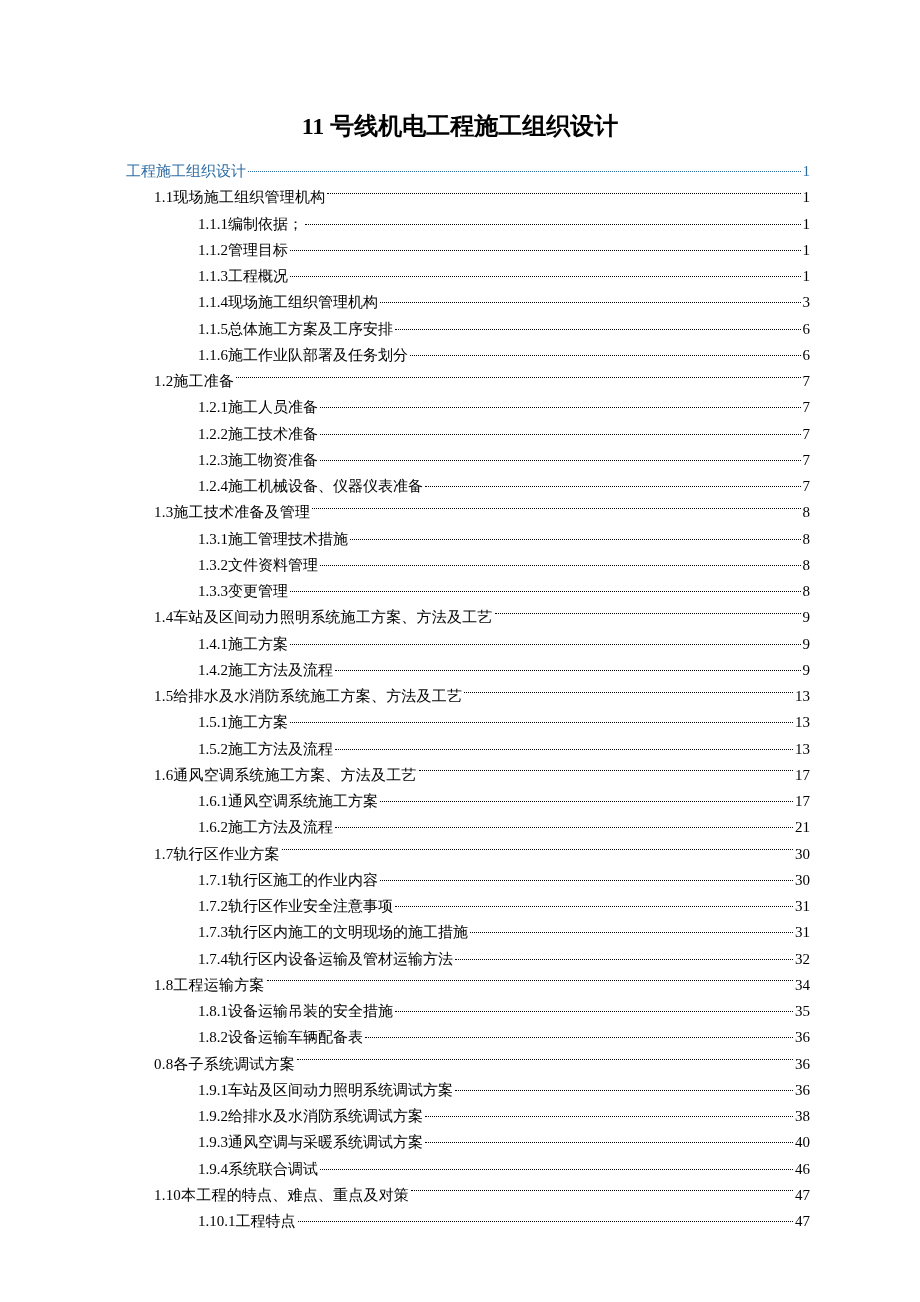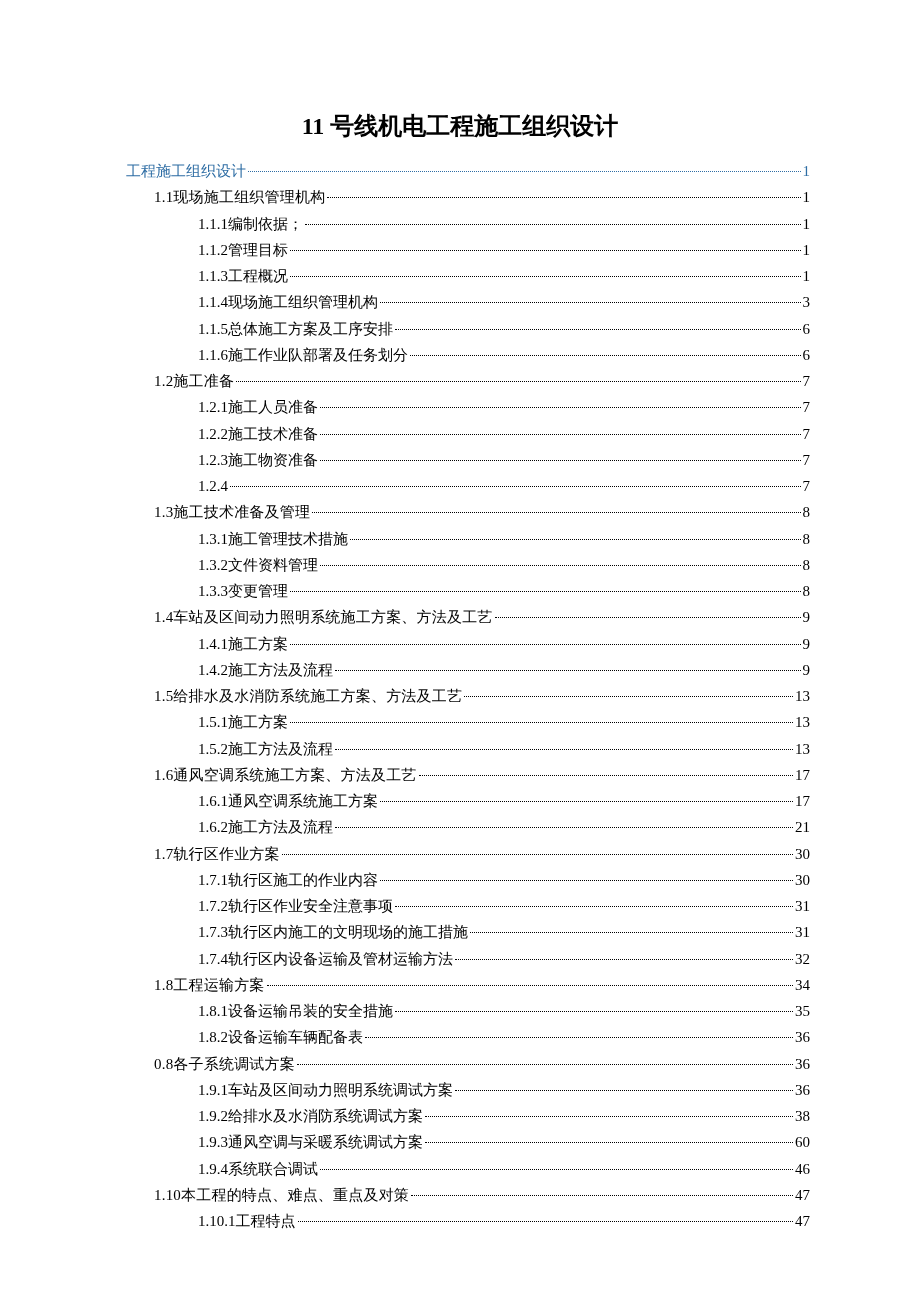--- a/index.html
+++ b/index.html
@@ -19,21 +19,21 @@
       font-family: "SimSun", "宋体", serif;
     }
     .toc-entry {
       display: flex;
       align-items: baseline;
       font-size: 15px;
       line-height: 1.75;
       white-space: nowrap;
     }
     .toc-l1 { color: #2e6da4; padding-left: 0; margin-left: 16px; }
-    .toc-l2 { padding-left: 44px; }
+    .toc-l2 { padding-left: 44px; align-items: center; }
     .toc-l3 { padding-left: 88px; }
     .toc-num { font-family: "Times New Roman", serif; }
     .toc-text { }
     .toc-l2 .toc-num, .toc-l2 .toc-text { letter-spacing: 0.2px; }
     .dots {
       flex: 1 1 auto;
       overflow: hidden;
       border-bottom: 1.2px dotted #000;
       transform: translateY(-4px);
       margin: 0 2px;
@@ -115,20 +115,21 @@
       <span class="page">7</span>
     </div>
     <div class="toc-entry toc-l3">
       <span class="toc-num">1.2.3</span>
       <span class="toc-text"> 施工物资准备</span>
       <span class="dots"></span>
       <span class="page">7</span>
     </div>
     <div class="toc-entry toc-l3">
       <span class="toc-num">1.2.4</span>
+      <span class="toc-text"> 施工机械设备、仪器仪表准备</span>
       <span class="dots"></span>
       <span class="page">7</span>
     </div>
     <div class="toc-entry toc-l2">
       <span class="toc-num">1.3</span>
       <span class="toc-text"> 施工技术准备及管理</span>
       <span class="dots"></span>
       <span class="page">8</span>
     </div>
     <div class="toc-entry toc-l3">
@@ -266,21 +267,21 @@
     <div class="toc-entry toc-l3">
       <span class="toc-num">1.9.2</span>
       <span class="toc-text"> 给排水及水消防系统调试方案</span>
       <span class="dots"></span>
       <span class="page">38</span>
     </div>
     <div class="toc-entry toc-l3">
       <span class="toc-num">1.9.3</span>
       <span class="toc-text"> 通风空调与采暖系统调试方案</span>
       <span class="dots"></span>
-      <span class="page">60</span>
+      <span class="page">40</span>
     </div>
     <div class="toc-entry toc-l3">
       <span class="toc-num">1.9.4</span>
       <span class="toc-text"> 系统联合调试</span>
       <span class="dots"></span>
       <span class="page">46</span>
     </div>
     <div class="toc-entry toc-l2">
       <span class="toc-num">1.10</span>
       <span class="toc-text"> 本工程的特点、难点、重点及对策</span>

